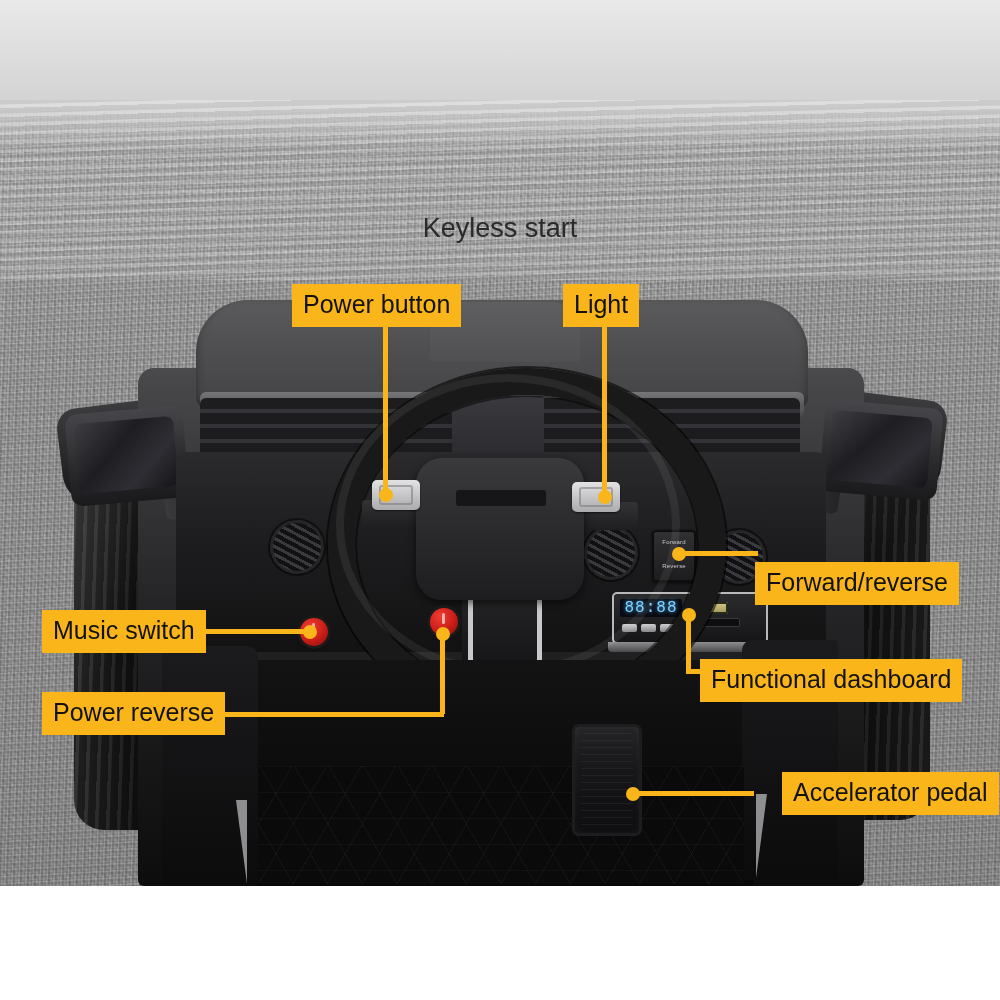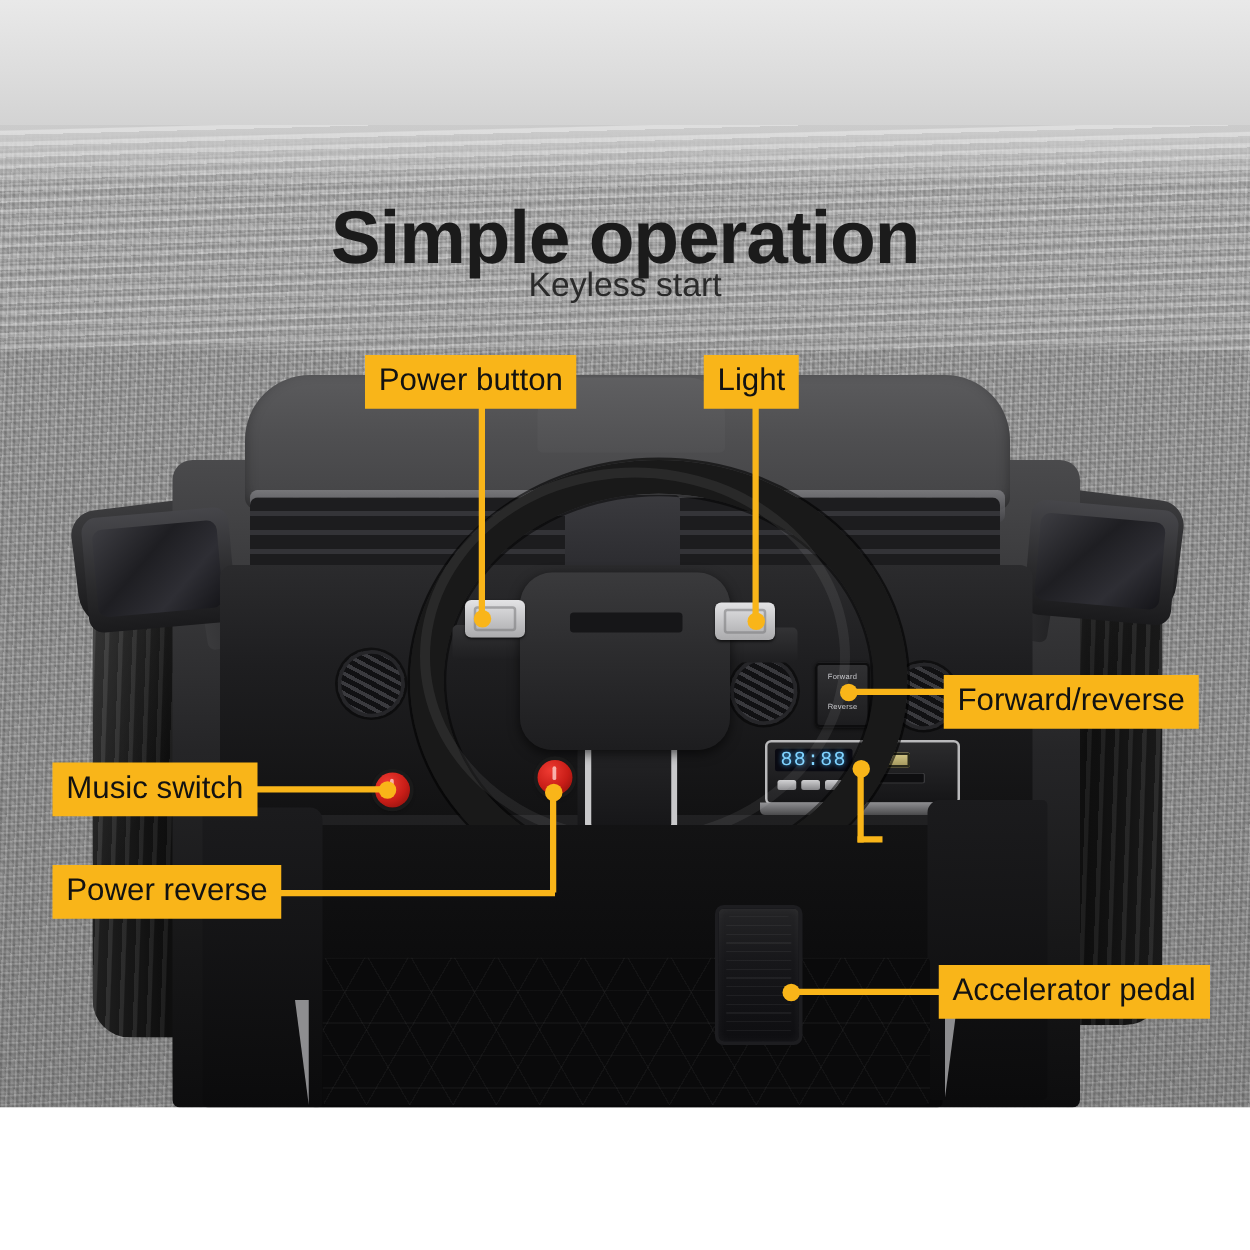--- a/index.html
+++ b/index.html
@@ -578,42 +578,42 @@
     <div class="footwell"></div>
     <div class="door-tri door-tri-l"></div>
     <div class="door-tri door-tri-r"></div>
     <div class="pedal">
         <div class="pedal-tread"></div>
       </div>
   </div>
 
   <div class="bg-bottom-white"></div>
 
-  <div class="title">Simple operation</div>
   <div class="subtitle">Keyless start</div>
 
   <div class="leader-line" style="left:383px; top:318px; width:5px; height:178px;"></div>
   <div class="leader-dot" style="left:379px; top:488px;"></div>
   <div class="callout" style="left:292px; top:284px;">Power button</div>
 
   <div class="leader-line" style="left:602px; top:318px; width:5px; height:180px;"></div>
   <div class="leader-dot" style="left:598px; top:490px;"></div>
   <div class="callout" style="left:563px; top:284px;">Light</div>
 
   <div class="leader-line" style="left:676px; top:551px; width:82px; height:5px;"></div>
   <div class="leader-dot" style="left:672px; top:547px;"></div>
-  <div class="callout" style="left:755px; top:540px;">Forward/reverse</div>
+  <div class="callout" style="left:755px; top:562px;">Forward/reverse</div>
 
   <div class="leader-line" style="left:686px; top:614px; width:5px; height:60px;"></div>
   <div class="leader-line" style="left:686px; top:669px; width:20px; height:5px;"></div>
   <div class="leader-dot" style="left:682px; top:608px;"></div>
+  <div class="callout" style="left:700px; top:659px;">Functional dashboard</div>
 
   <div class="leader-line" style="left:632px; top:791px; width:122px; height:5px;"></div>
   <div class="leader-dot" style="left:626px; top:787px;"></div>
-  <div class="callout" style="left:751px; top:772px;">Accelerator pedal</div>
+  <div class="callout" style="left:782px; top:772px;">Accelerator pedal</div>
 
   <div class="leader-line" style="left:205px; top:629px; width:106px; height:5px;"></div>
   <div class="leader-dot" style="left:303px; top:625px;"></div>
   <div class="callout" style="left:42px; top:610px;">Music switch</div>
 
   <div class="leader-line" style="left:212px; top:712px; width:232px; height:5px;"></div>
   <div class="leader-line" style="left:440px; top:632px; width:5px; height:82px;"></div>
   <div class="leader-dot" style="left:436px; top:627px;"></div>
   <div class="callout" style="left:42px; top:692px;">Power reverse</div>
 

